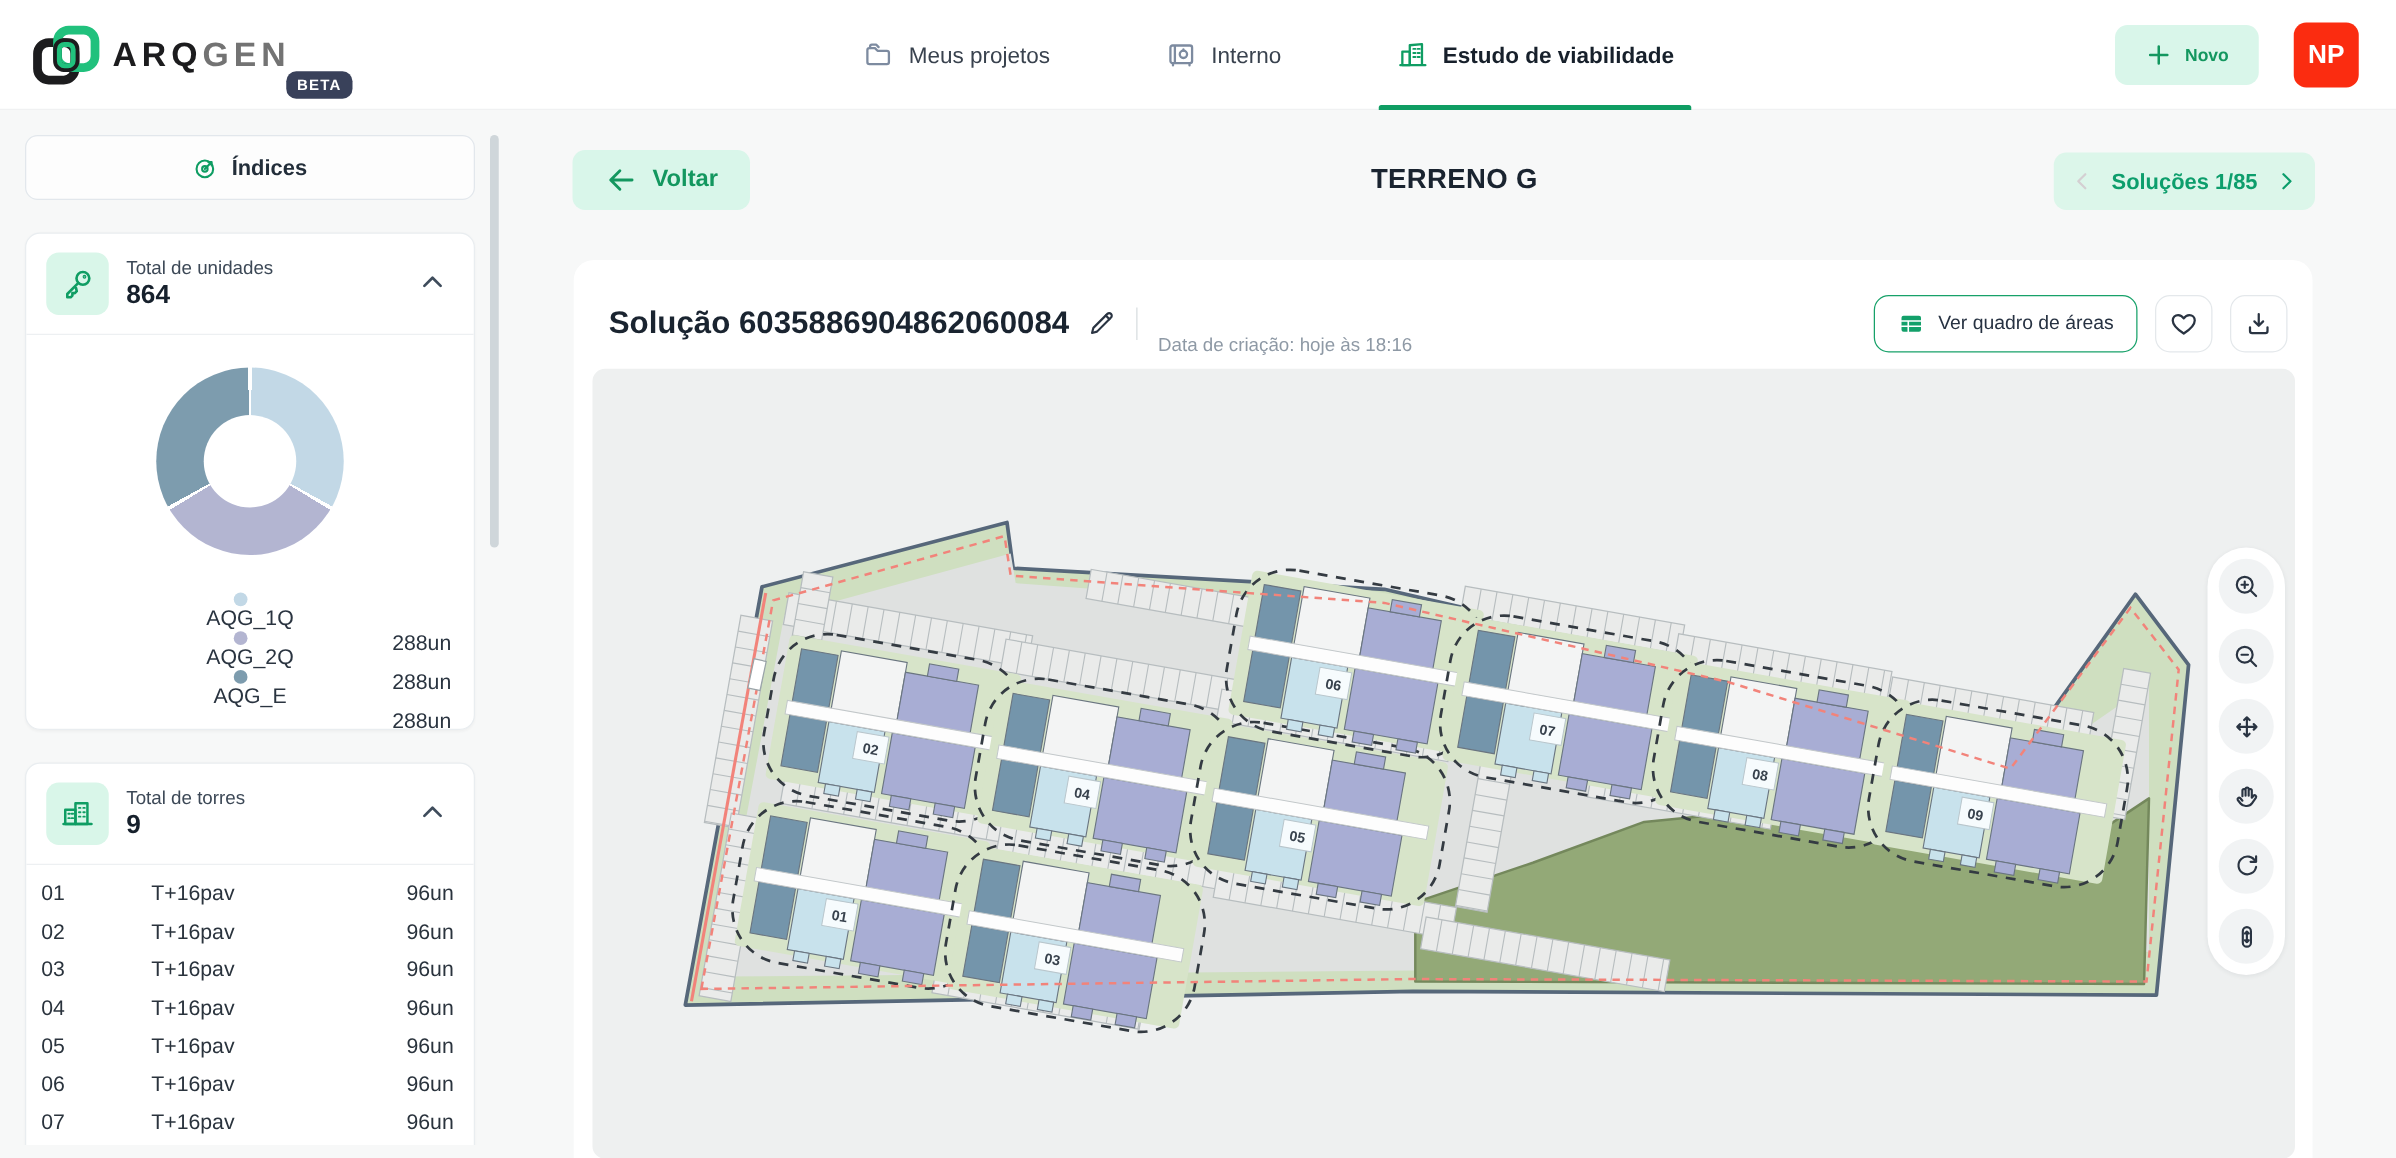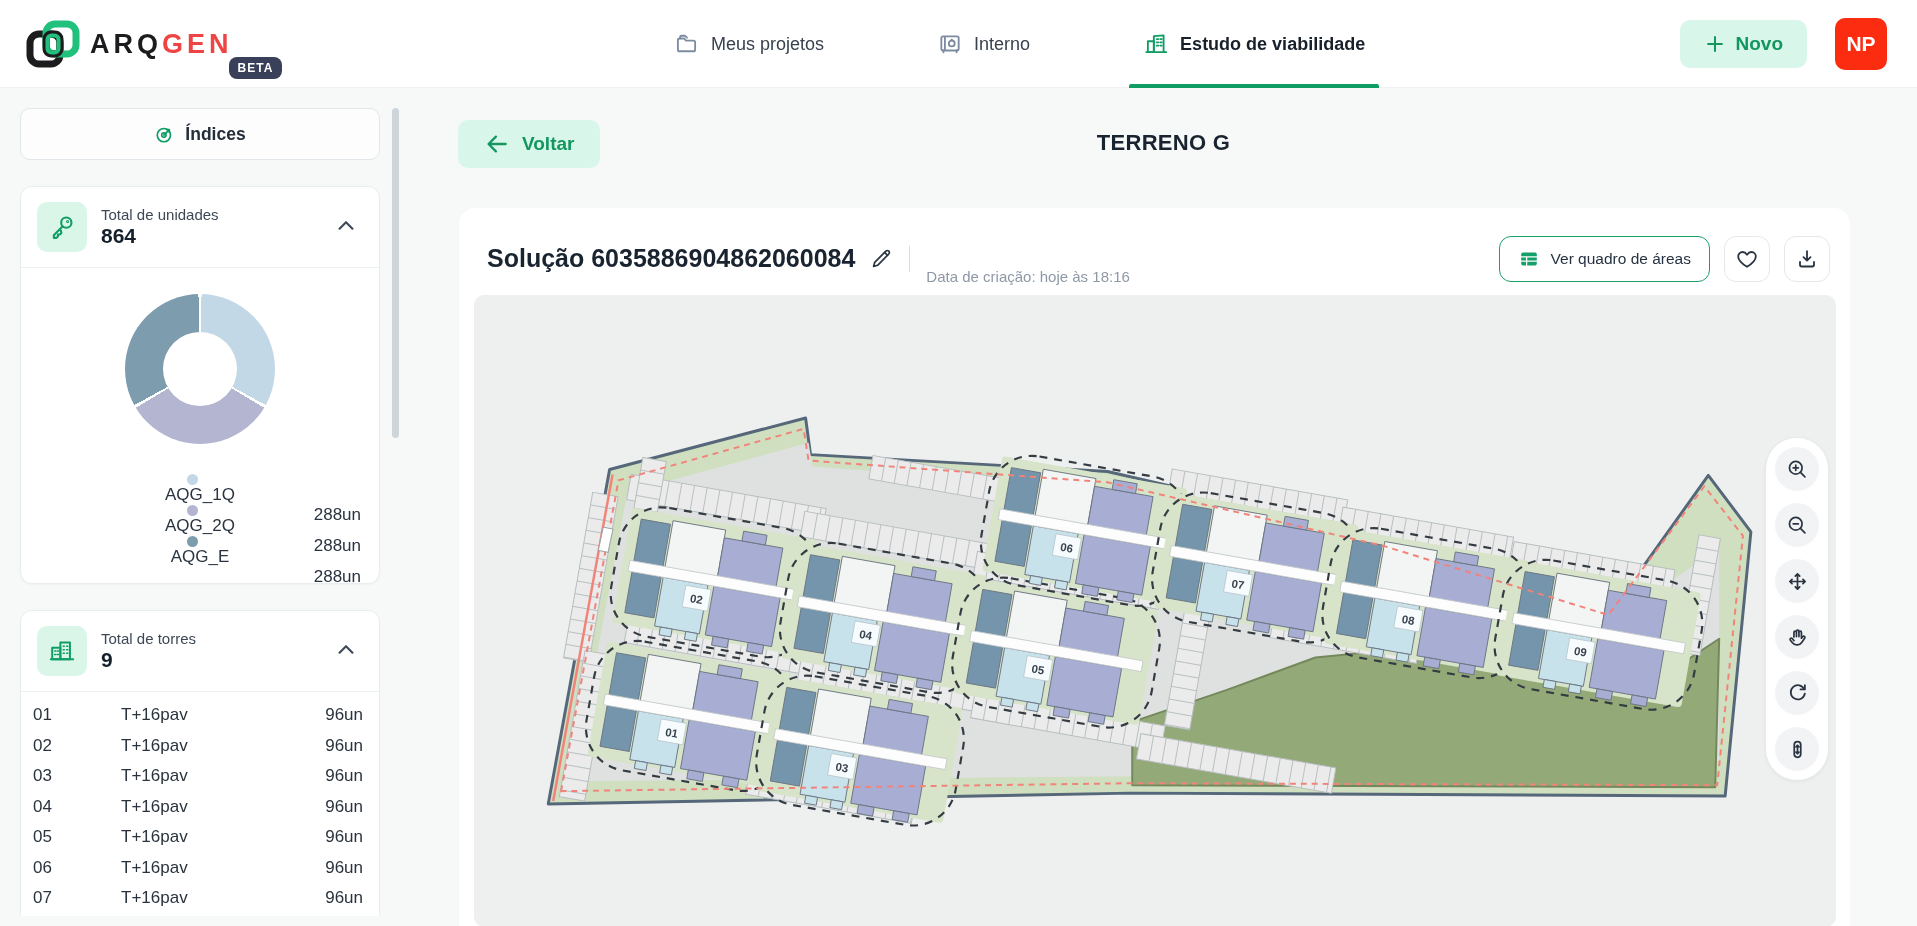--- a/index.html
+++ b/index.html
@@ -5,33 +5,33 @@
   * { margin:0; padding:0; box-sizing:border-box; }
   html,body { width:1917px; height:926px; overflow:hidden;
     font-family:"Liberation Sans", sans-serif; background:#f7f8f8; color:#232e3a; }
 
   
   .header { position:absolute; left:0; top:0; width:1917px; height:88px; background:#fff;
     border-bottom:1px solid #f0f1f2; z-index:40; }
   .logo-wrap { position:absolute; left:26px; top:17px; display:flex; align-items:flex-start; }
   .logo-mark { width:54px; height:54px; }
   .logo-text { font-size:27px; font-weight:800; letter-spacing:4px; margin-left:10px; margin-top:12px; color:#1c1c1e; }
-  .logo-text .gen { color:#ef4444; }
+  .logo-text .gen { color:#737373; }
   .beta-badge { display:inline-block; background:#39415a; color:#fff; font-size:12px; font-weight:700;
     letter-spacing:1px; border-radius:8px; padding:4px 9px; margin-left:-4px; margin-top:40px; }
-  .tabs { position:absolute; left:660px; top:0; height:88px; display:flex; gap:85px; align-items:center; }
+  .tabs { position:absolute; left:676px; top:0; height:88px; display:flex; gap:64px; align-items:center; }
   .tab { position:relative; height:88px; display:flex; align-items:center; gap:11px; padding:0 14px;
     font-size:18px; color:#39424e; cursor:pointer; }
   .tab.active { font-weight:700; color:#17202b; }
   .tab.active .underline { position:absolute; left:0; right:0; bottom:0; height:4px; background:#0f9d63; border-radius:2px 2px 0 0; }
   .icon { display:inline-flex; }
   .icon svg { stroke-linecap:round; stroke-linejoin:round; fill:none; }
   .header-right { position:absolute; right:30px; top:18px; display:flex; gap:28px; align-items:center; }
   .novo-btn { display:flex; align-items:center; gap:10px; background:#d9f6ea; color:#13975f;
-    font-size:19px; font-weight:600; border:none; border-radius:10px; padding:13px 24px; cursor:pointer;justify-content:center; }
+    font-size:14px; font-weight:600; border:none; border-radius:10px; padding:13px 24px; cursor:pointer;justify-content:center; }
   .avatar { width:52px; height:52px; border-radius:10px; background:#fb2c10; color:#fff;
     font-size:21px; font-weight:700; display:flex; align-items:center; justify-content:center; cursor:pointer; }
 
   
   .sidebar { position:absolute; left:0; top:88px; width:410px; height:828px; padding:20px 30px 0 20px; overflow:hidden; }
   .indices-btn { width:100%; height:52px; background:#fdfdfd; border:1.5px solid #e2e7ec; border-radius:10px;
     display:flex; align-items:center; justify-content:center; gap:10px; font-size:17.5px; font-weight:600; color:#232e3a; cursor:pointer; }
   .side-card { background:#fff; border:1px solid #e9edf0; border-radius:12px; margin-top:26px;
     box-shadow:0 1px 2px rgba(40,50,60,.04); overflow:hidden; }
   .card-head { display:flex; align-items:center; gap:14px; padding:15px 16px; }
@@ -269,20 +269,33 @@
   <div class="toolbar">
     <button class="voltar-btn">
       <span class="icon">
         <svg width="26" height="26" viewBox="0 0 24 24" stroke="#13975f" stroke-width="2.1" fill="none" stroke-linecap="round" stroke-linejoin="round">
             <path d="M20 12H4.5M11 5.2L4.2 12l6.8 6.8"></path>
           </svg>
       </span>
       <span>Voltar</span>
     </button>
     <div class="page-title">TERRENO G</div>
+    <button class="solutions-pill">
+      <span class="icon">
+        <svg width="18" height="18" viewBox="0 0 24 24" stroke="#d4cfd2" stroke-width="2.4" fill="none" stroke-linecap="round" stroke-linejoin="round">
+            <path d="M15 4.5L7.5 12l7.5 7.5"></path>
+          </svg>
+      </span>
+      <span class="solutions-label">Soluções 1/85</span>
+      <span class="icon">
+        <svg width="18" height="18" viewBox="0 0 24 24" stroke="#0d9e6c" stroke-width="2.4" fill="none" stroke-linecap="round" stroke-linejoin="round">
+            <path d="M9 4.5l7.5 7.5L9 19.5"></path>
+          </svg>
+      </span>
+    </button>
   </div>
 
   <div class="solution-card">
     <div class="sol-head">
       <span class="sol-title">Solução 6035886904862060084</span>
       <button class="pencil-btn">
         <svg width="24" height="24" viewBox="0 0 24 24" stroke="#2a3442" stroke-width="1.7" fill="none" stroke-linecap="round" stroke-linejoin="round">
           <path d="M4.6 19.4l1.1-4.1L16.9 4.1a2.05 2.05 0 0 1 2.9 2.9L8.6 18.3l-4 1.1z"></path>
             <path d="M15.6 5.4l2.9 2.9"></path>
         </svg>

